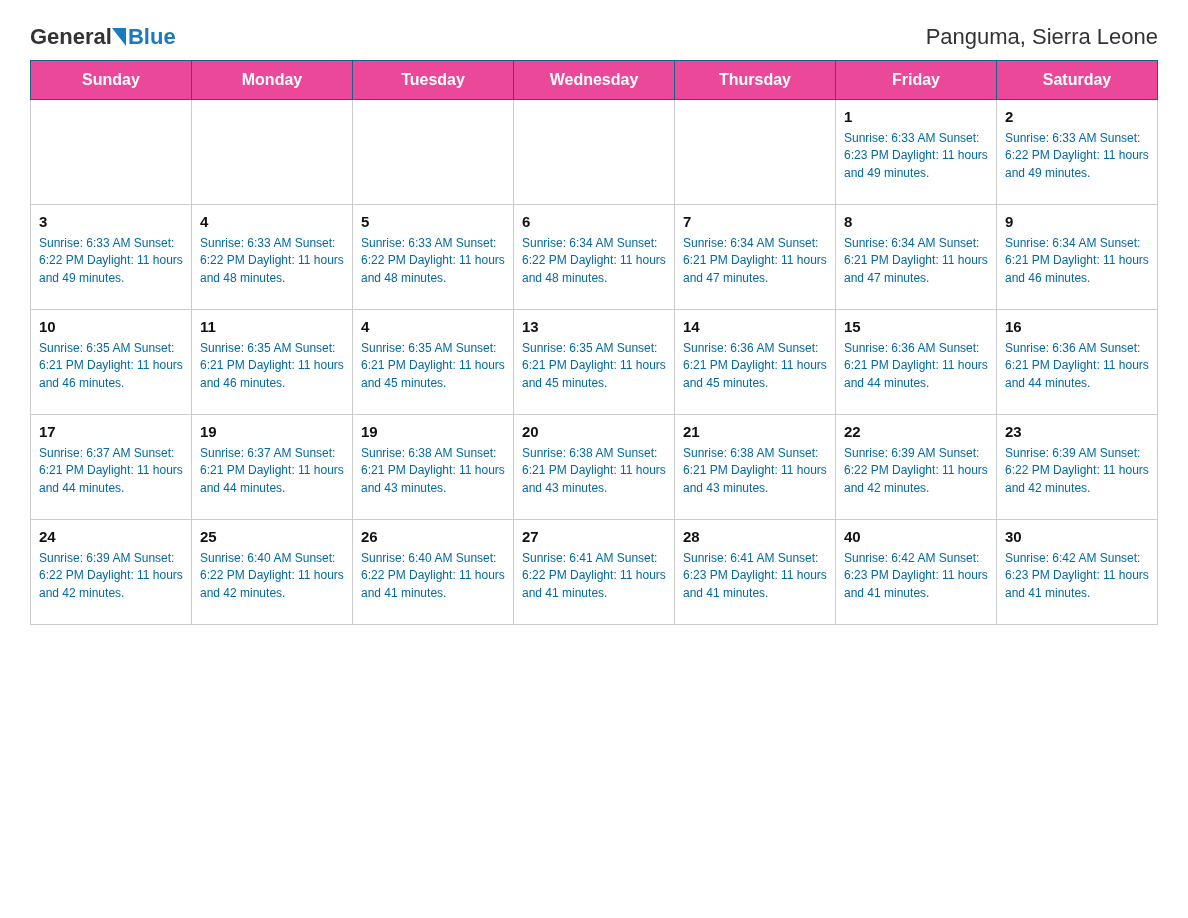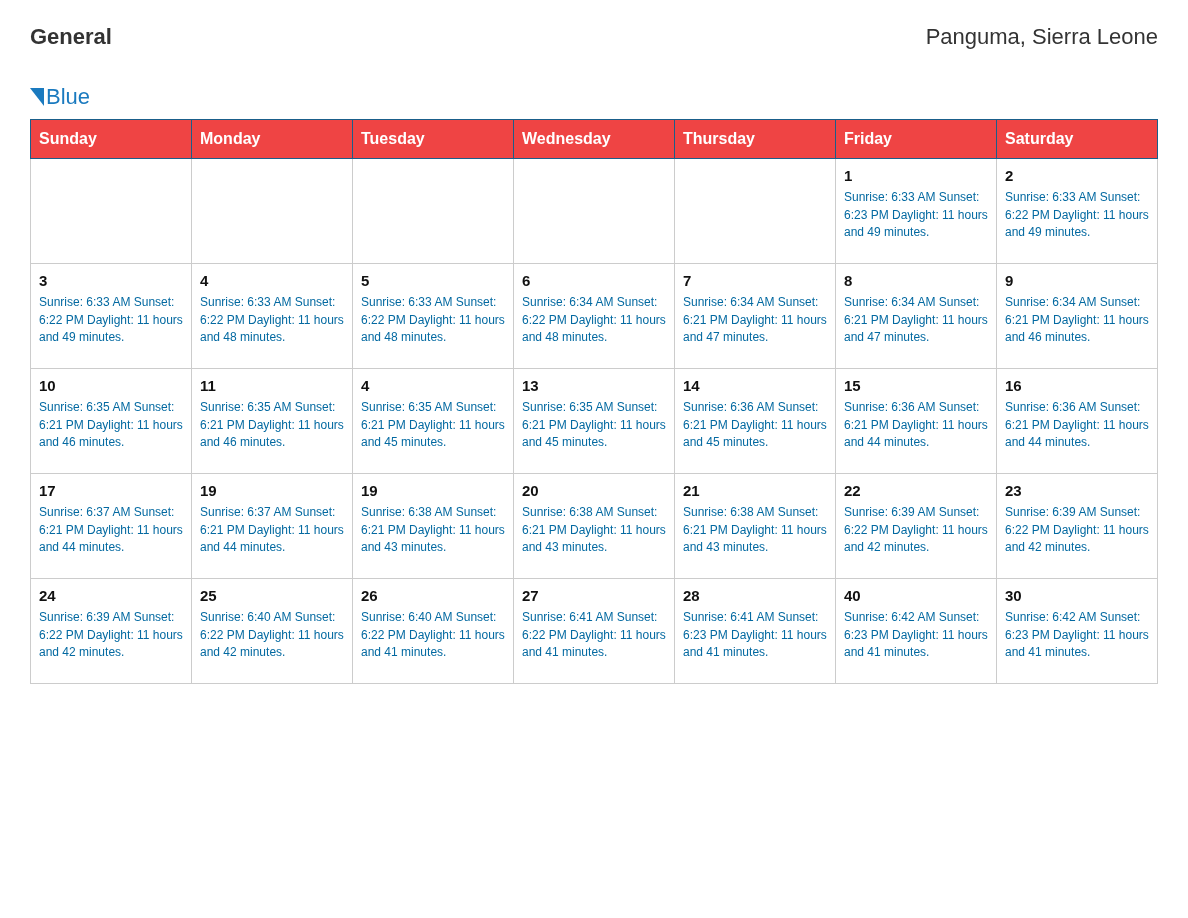--- a/index.html
+++ b/index.html
@@ -10,34 +10,32 @@
       padding: 20px 30px;
     }
     .header {
       display: flex;
       align-items: flex-start;
       justify-content: space-between;
       margin-bottom: 10px;
     }
     .logo {
       display: flex;
-      flex-direction: column;
       align-items: flex-start;
       padding-top: 5px;
-      gap: 36px;
     }
     .logo-general {
       font-size: 22px;
       font-weight: bold;
       color: #333;
       line-height: 1.1;
     }
     .logo-blue {
       font-size: 22px;
-      font-weight: normal;
+      font-weight: bold;
       color: #1a7abf;
       line-height: 1.1;
       display: flex;
       align-items: center;
     }
     .logo-triangle {
       width: 0;
       height: 0;
       border-left: 14px solid transparent;
       border-right: 0px solid transparent;
@@ -58,26 +56,26 @@
       font-size: 22px;
       color: #333;
       margin-top: 4px;
     }
     .calendar {
       width: 100%;
       border-collapse: collapse;
       margin-top: 10px;
     }
     .calendar th {
-      background-color: #ef4444;
+      background-color: #ec4899;
       color: #fff;
       font-size: 16px;
       font-weight: bold;
       padding: 10px 8px;
-      text-align: left;
+      text-align: center;
       border: 1px solid #1a5e8a;
     }
     .calendar td {
       vertical-align: top;
       padding: 6px 8px;
       border: 1px solid #ccc;
       font-size: 12.5px;
       width: 14.28%;
       min-height: 90px;
       color: #333;

